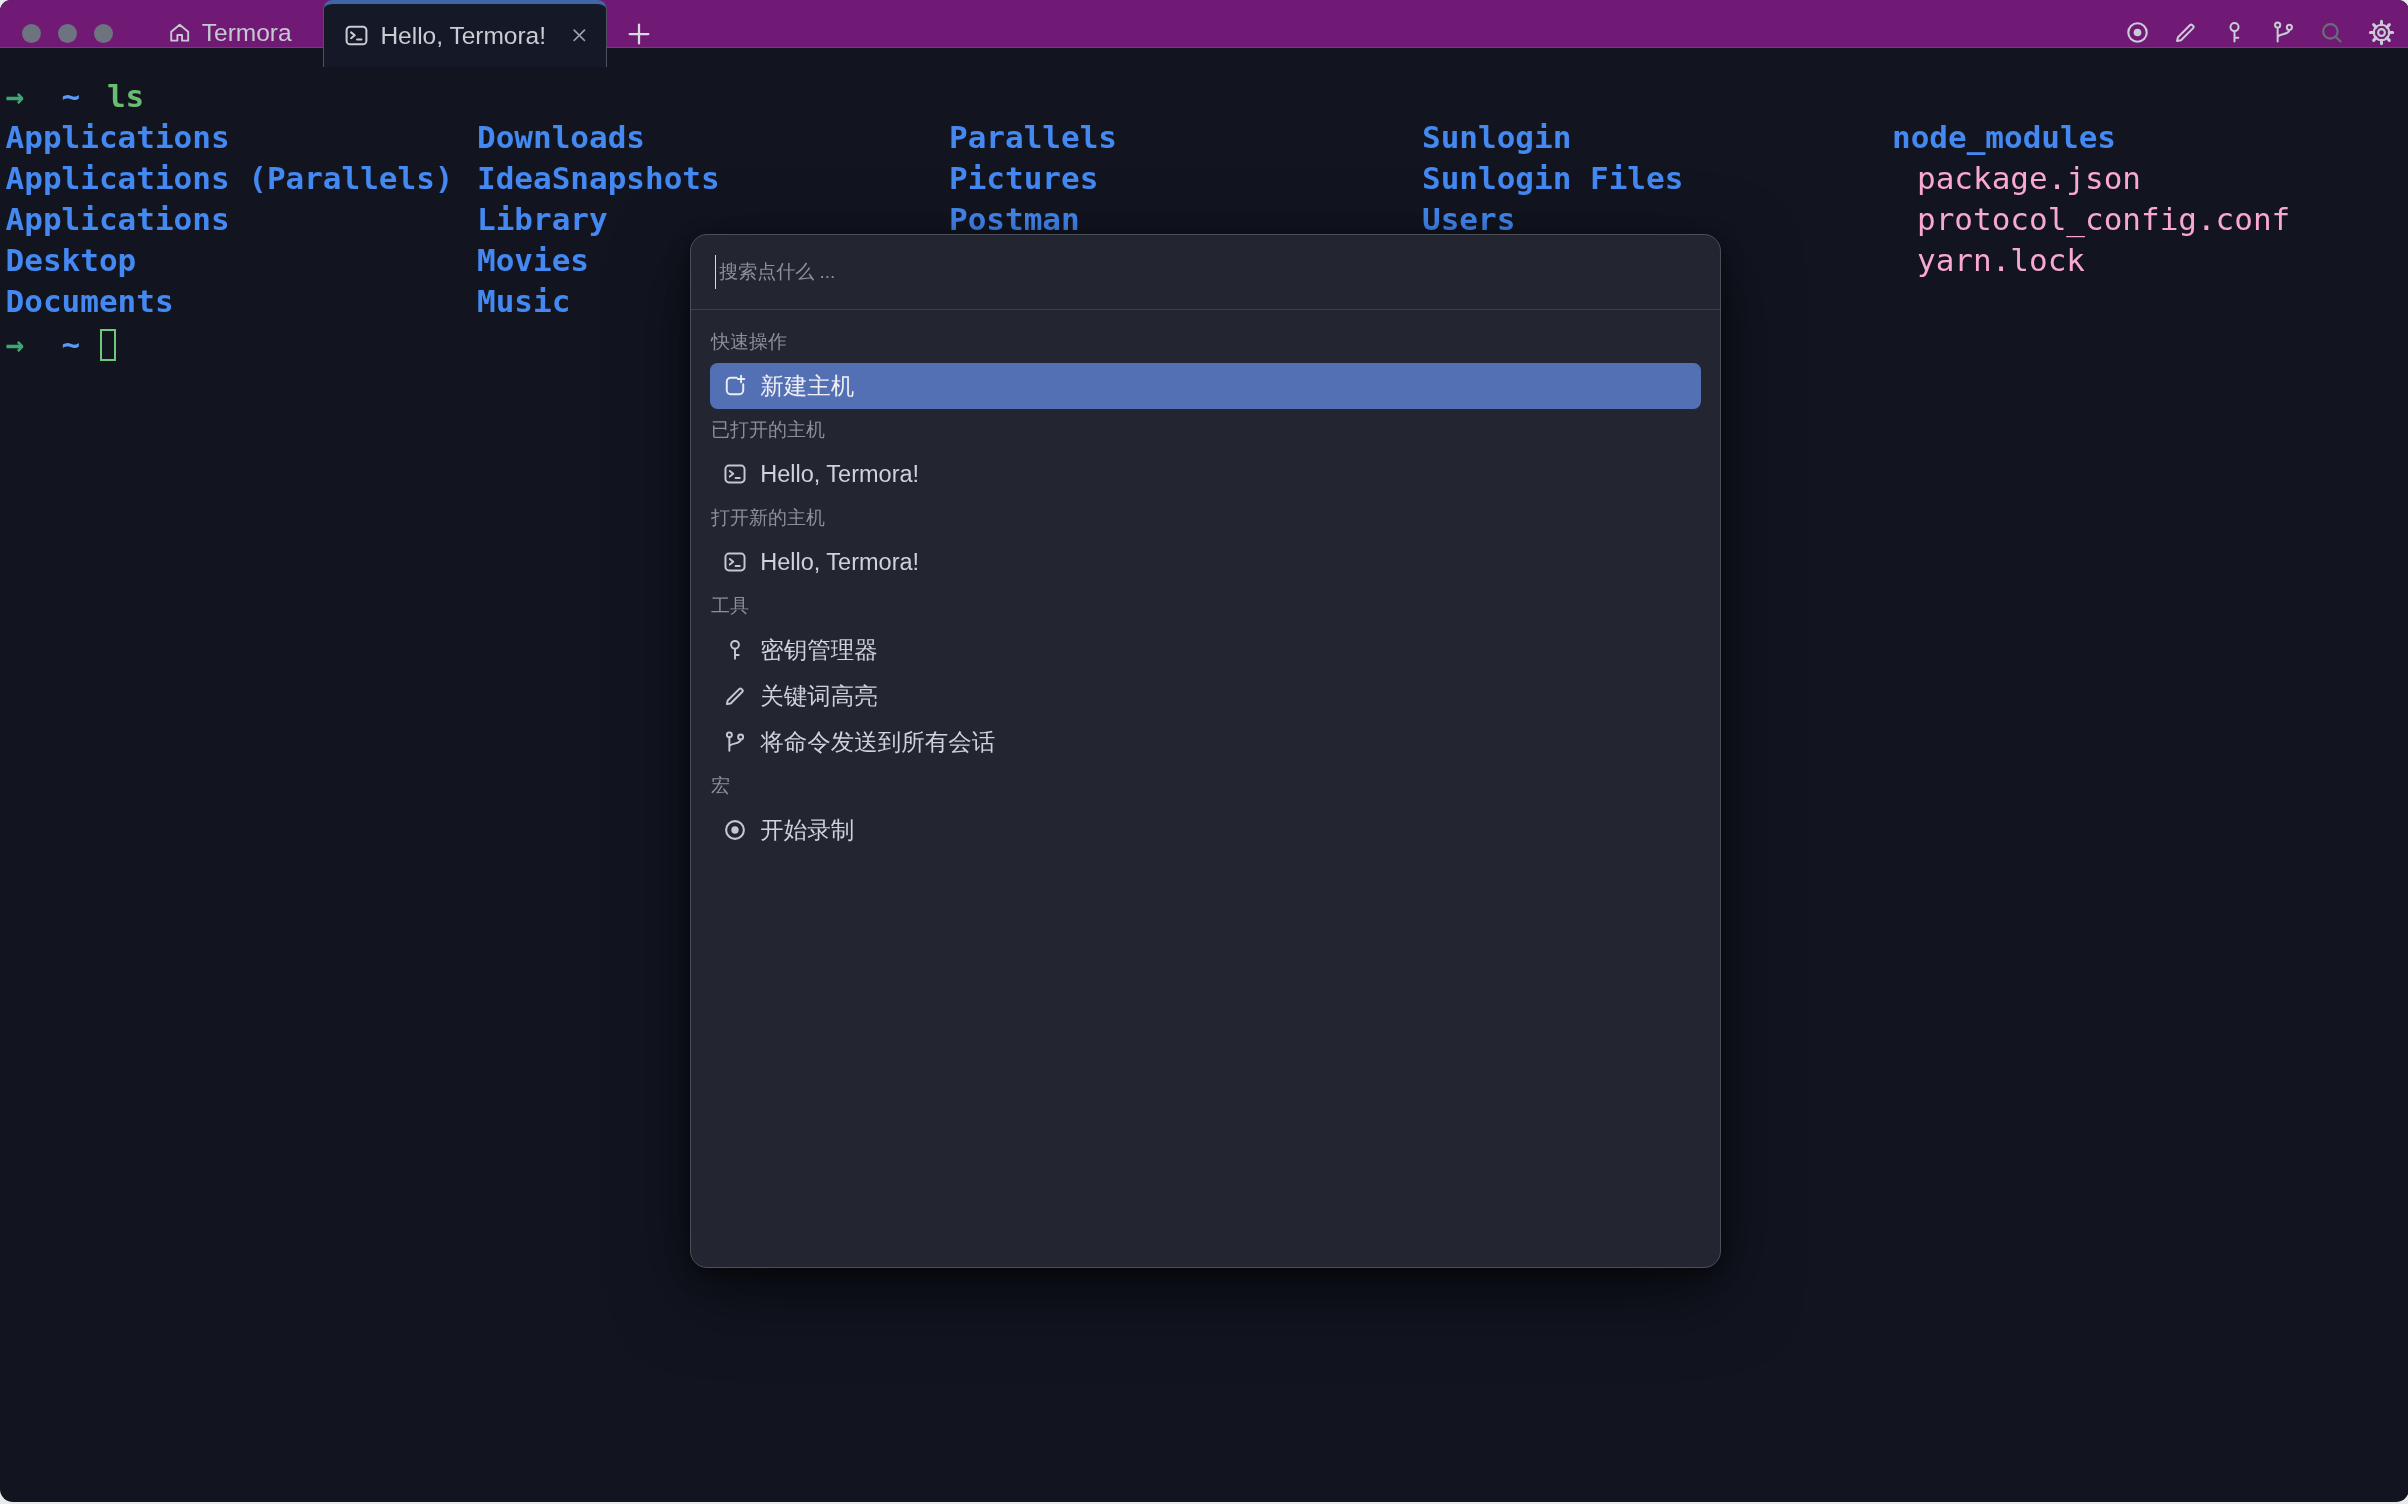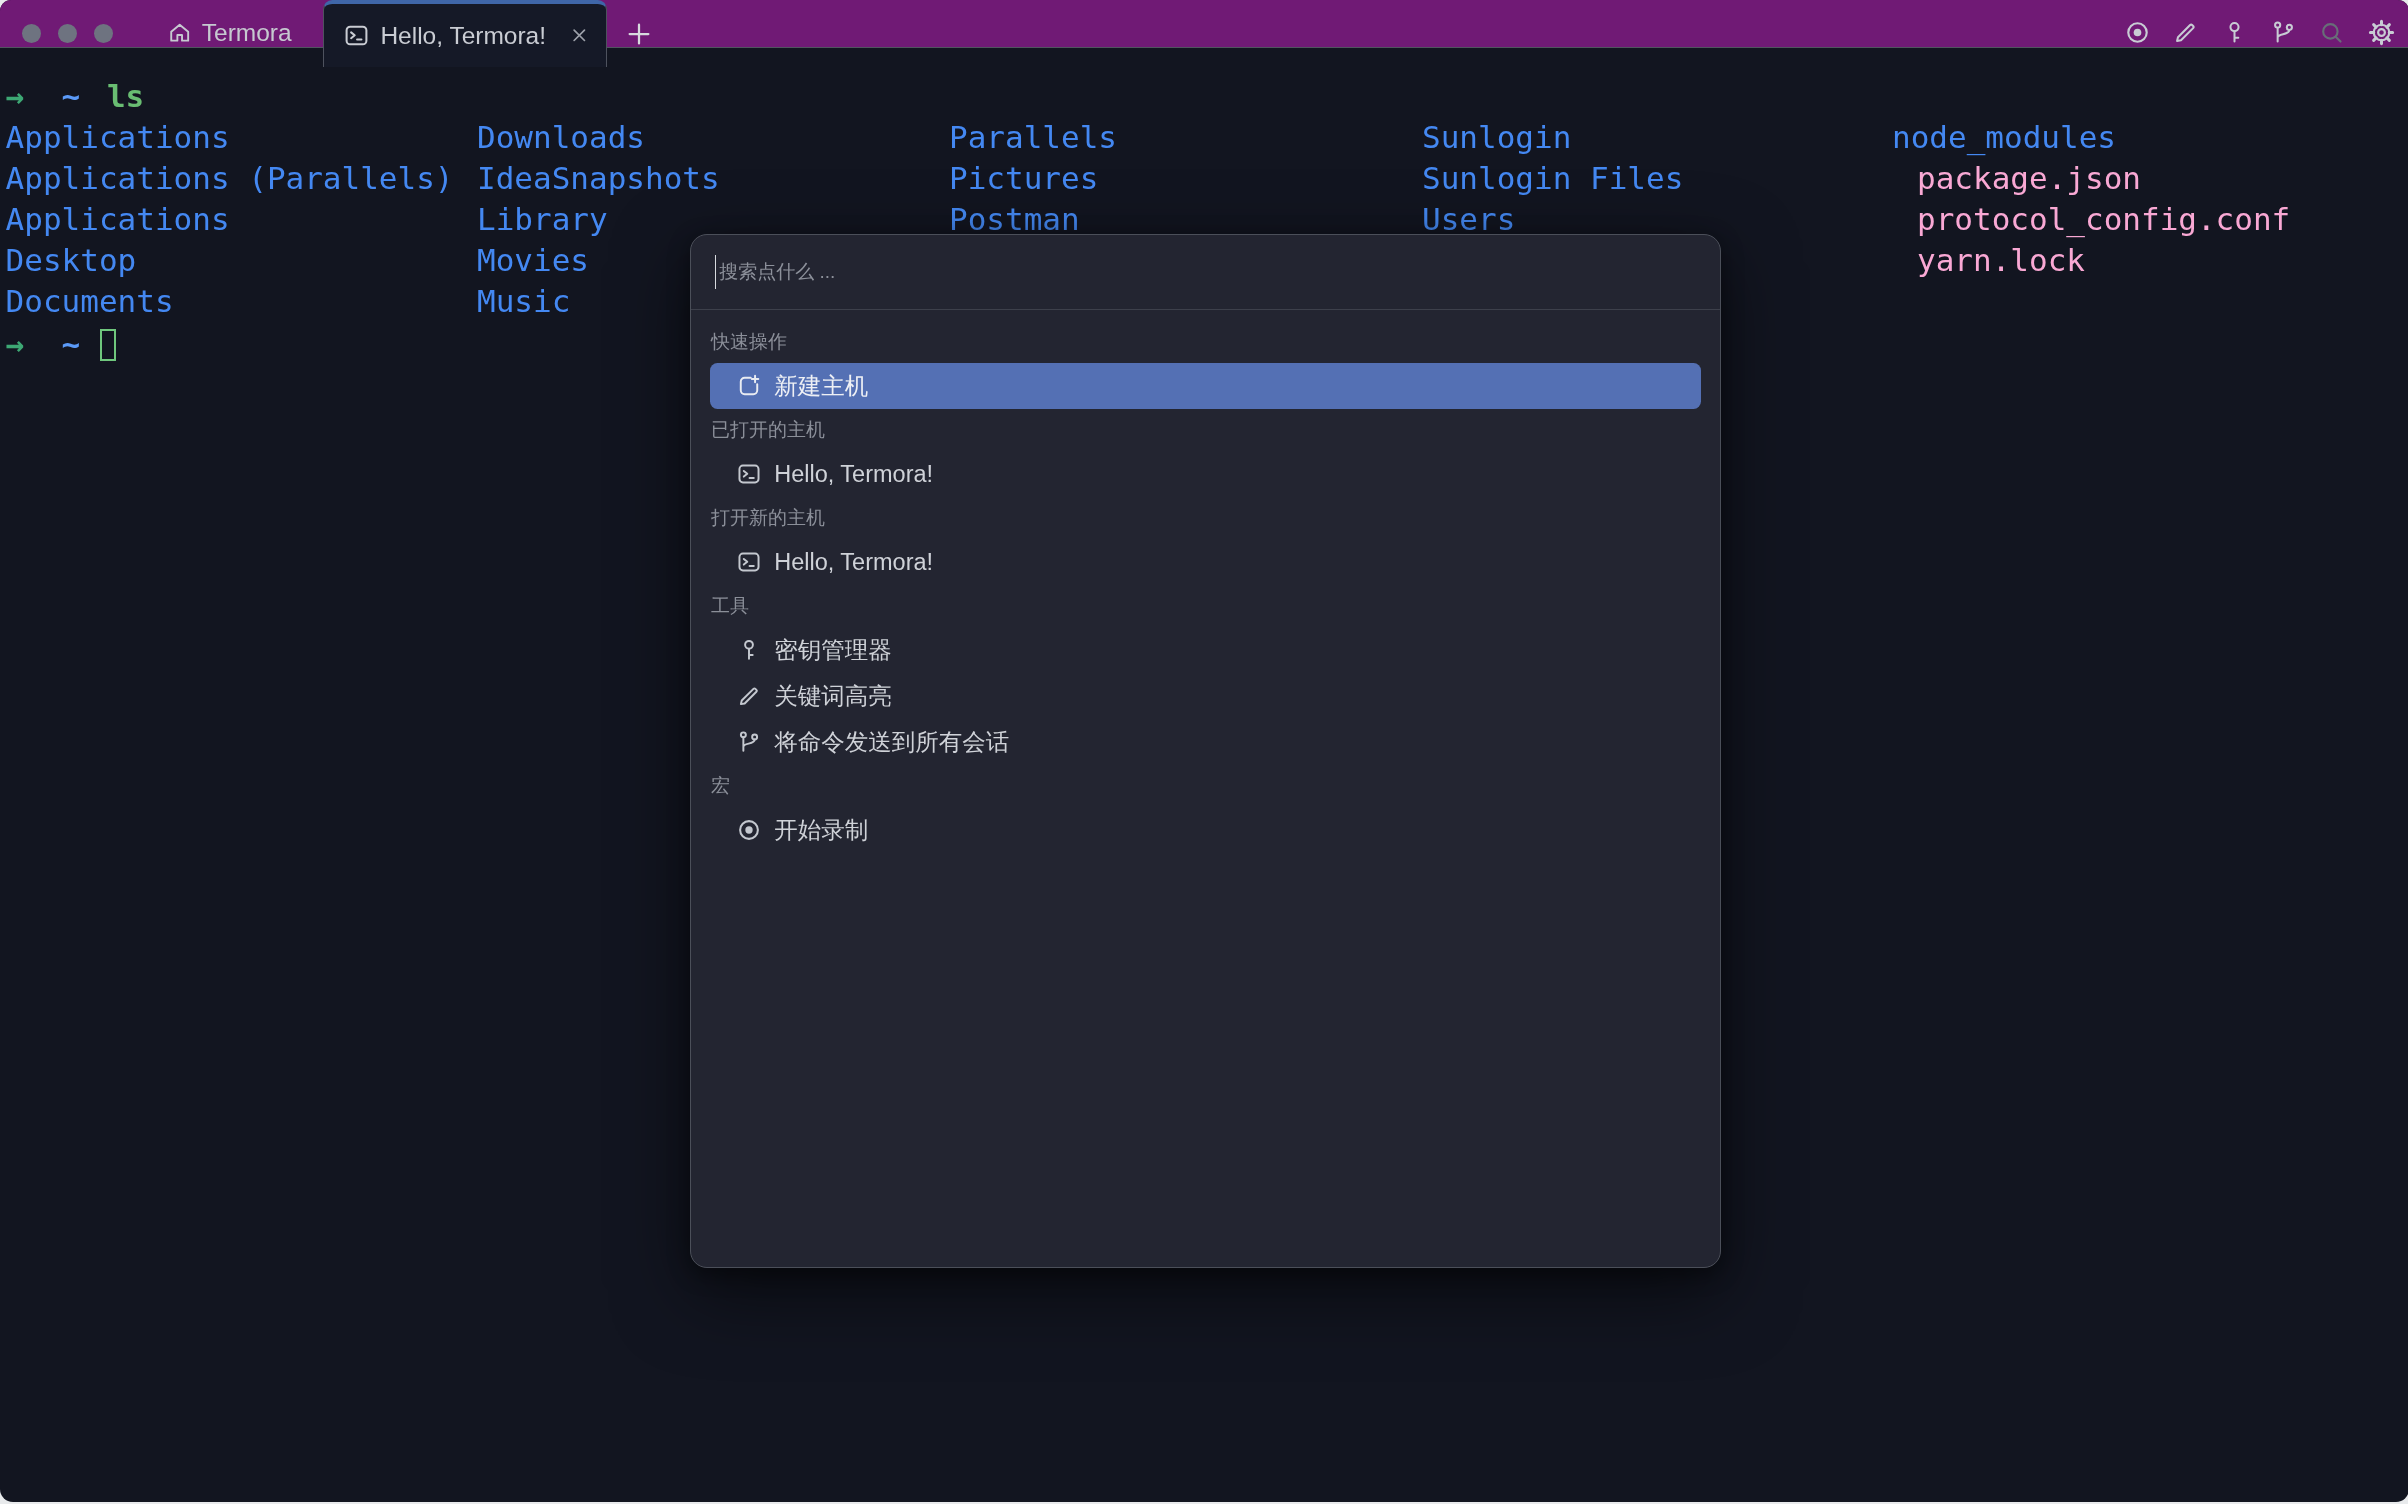--- a/index.html
+++ b/index.html
@@ -63,21 +63,21 @@
   .pline.l0{top:8.5px;}
   .pline.l6{top:257px;display:flex;align-items:center;}
   .g-arrow{color:#3da874;}
   .g-tilde{color:#5b9af8;}
   .g-cmd{color:#69bd72;margin-left:8px;}
   .cursor{display:inline-block;width:16px;height:32px;border:2.4px solid #6fc77d;
     box-sizing:border-box;margin-left:0.9px;vertical-align:middle;}
   .lscol{position:absolute;top:50px;white-space:pre;}
   .lscol.c0{left:5.6px;} .lscol.c1{left:477px;} .lscol.c2{left:949px;}
   .lscol.c3{left:1422px;} .lscol.c4{left:1892px;}
-  .dir{color:#4488f2;font-weight:normal;}
+  .dir{color:#4488f2;font-weight:bold;}
   .file{color:#f9a8d4;font-weight:normal;margin-left:25px;}
 
   
   .palette{
     position:absolute;left:690px;top:234px;width:1031px;height:1034px;
     background:#232531;
     border:0.9px solid #4b4f59;
     border-radius:17px;
     box-sizing:border-box;
     box-shadow:0 24.5px 75px rgba(0,0,0,.55), 0 5.6px 21px rgba(0,0,0,.4);
@@ -85,21 +85,21 @@
   }
   .psearch{
     height:74px;display:flex;align-items:center;
     padding:0 23.5px;border-bottom:1.4px solid #3d404b;
     font-size:19px;color:#8d919b;
   }
   .caret{width:1.9px;height:34px;background:#d7dade;margin-right:2.8px;}
   .plist{padding:11.3px 19px 0 19px;}
   .plabel{height:42px;line-height:42px;font-size:19px;color:#8b8f99;padding-left:0.9px;}
   .prow{height:46px;display:flex;align-items:center;gap:12.2px;
-    padding:0 26px;border-radius:7.5px;font-size:23.5px;color:#cfd2d8;}
+    padding:0 12px;border-radius:7.5px;font-size:23.5px;color:#cfd2d8;}
   .prow .picon{color:#c4c8cf;display:flex;}
   .prow.selected{background:#5470b4;color:#eef0f5;}
   .prow.selected .picon{color:#e9ecf2;}
 </style>
 </head>
 <body>
 
 <svg width="0" height="0" style="position:absolute">
   <defs>
     <symbol id="i-home" viewBox="0 0 24 24">

